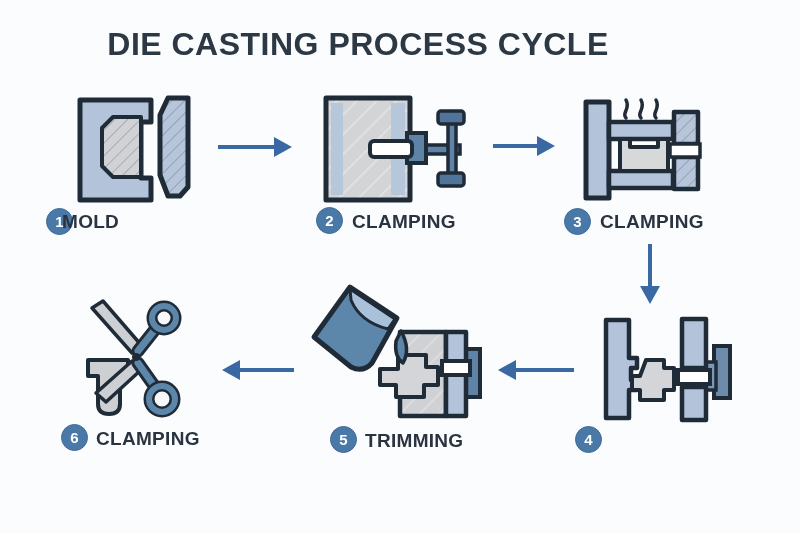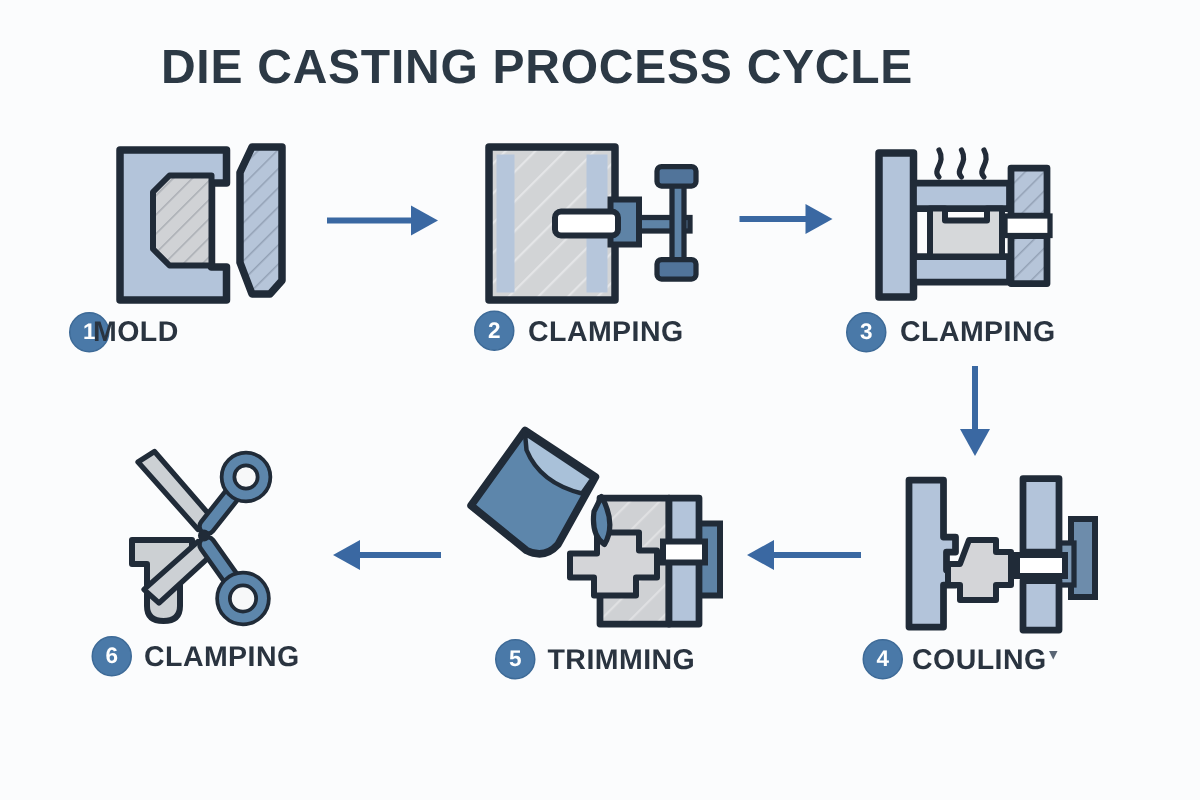--- a/index.html
+++ b/index.html
@@ -104,23 +104,20 @@
   <svg class="icon" style="left:600px;top:314px" width="132" height="110" viewBox="0 0 132 110">
     <rect x="114" y="32" width="16" height="52" fill="#6d8cab" stroke="#202b38" stroke-width="4"></rect>
     <rect x="102" y="48" width="14" height="28" fill="#7b97b2" stroke="#202b38" stroke-width="3.5"></rect>
     <path d="M6,6 H29 V44 H37 V54 H31 V66 H37 V76 H29 V104 H6 Z" fill="#b3c4da" stroke="#202b38" stroke-width="4.5" stroke-linejoin="round"></path>
     <path d="M46,46 H64 V54 H74 V76 H64 V86 H40 V76 H32 V62 H40 Z" fill="#d4d5d8" stroke="#202b38" stroke-width="4" stroke-linejoin="round"></path>
     <rect x="82" y="5" width="24" height="49" fill="#b3c4da" stroke="#202b38" stroke-width="4.5" stroke-linejoin="round"></rect>
     <rect x="82" y="73" width="24" height="33" fill="#b3c4da" stroke="#202b38" stroke-width="4.5" stroke-linejoin="round"></rect>
     <rect x="78" y="56" width="32" height="14" fill="#ffffff" stroke="#202b38" stroke-width="4"></rect>
   </svg>
   <div class="badge" style="left:575px;top:426px">4</div>
-  <div class="label" style="left:608px;top:430px">
-    <span>COULING</span><span class="mark">▾</span>
-  </div>
 
   <svg class="icon" style="left:494px;top:358px" width="84" height="24" viewBox="0 0 84 24">
     <line x1="20" y1="12" x2="80" y2="12" stroke="#3a68a2" stroke-width="4"></line>
     <polygon points="22,2 4,12 22,22" fill="#3a68a2"></polygon>
   </svg>
 
   <svg class="icon" style="left:300px;top:275px" width="185" height="150" viewBox="0 0 185 150">
     <defs>
       <pattern id="hg5" width="14" height="14" patternUnits="userSpaceOnUse" patternTransform="rotate(45)">
         <rect width="14" height="14" fill="#cfd1d4"></rect>

